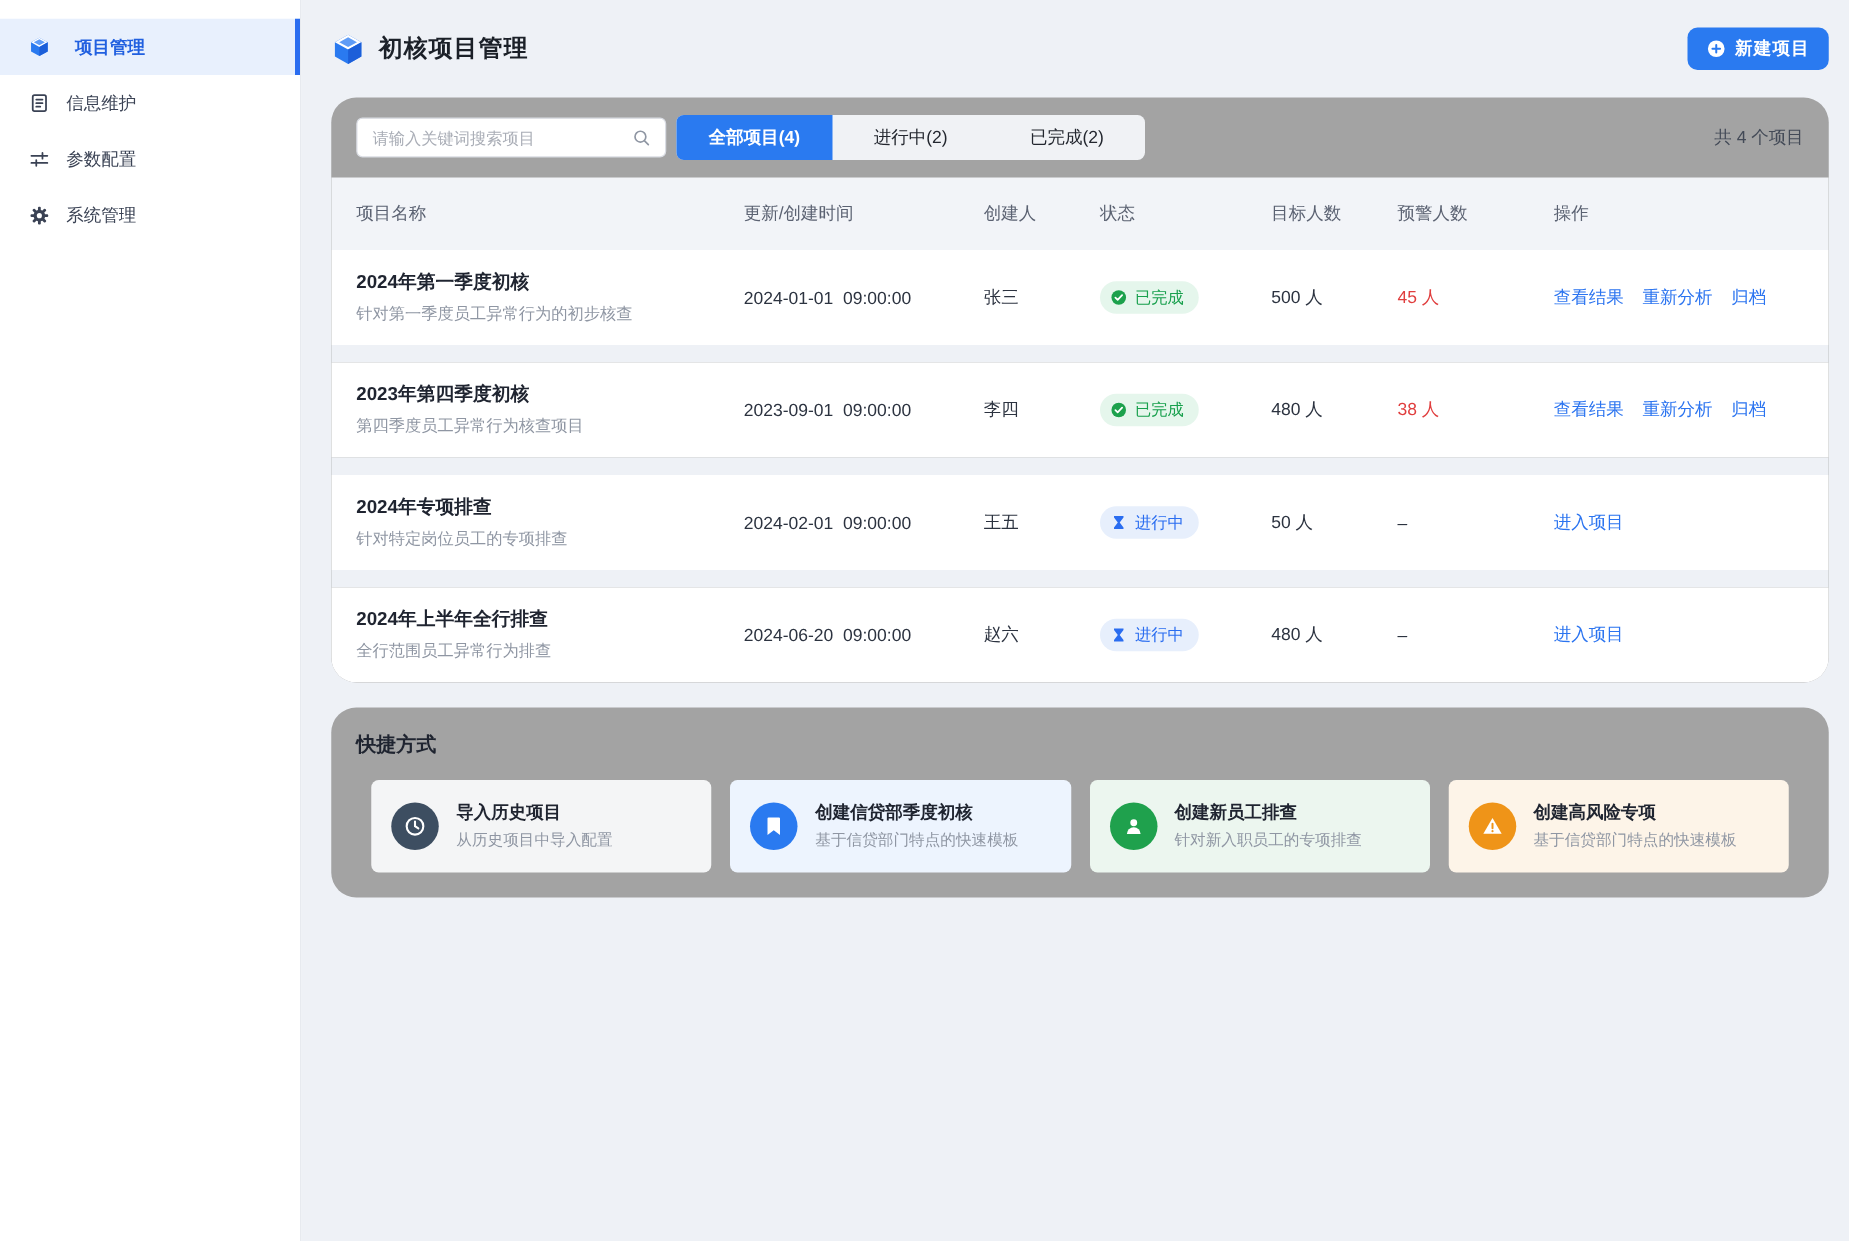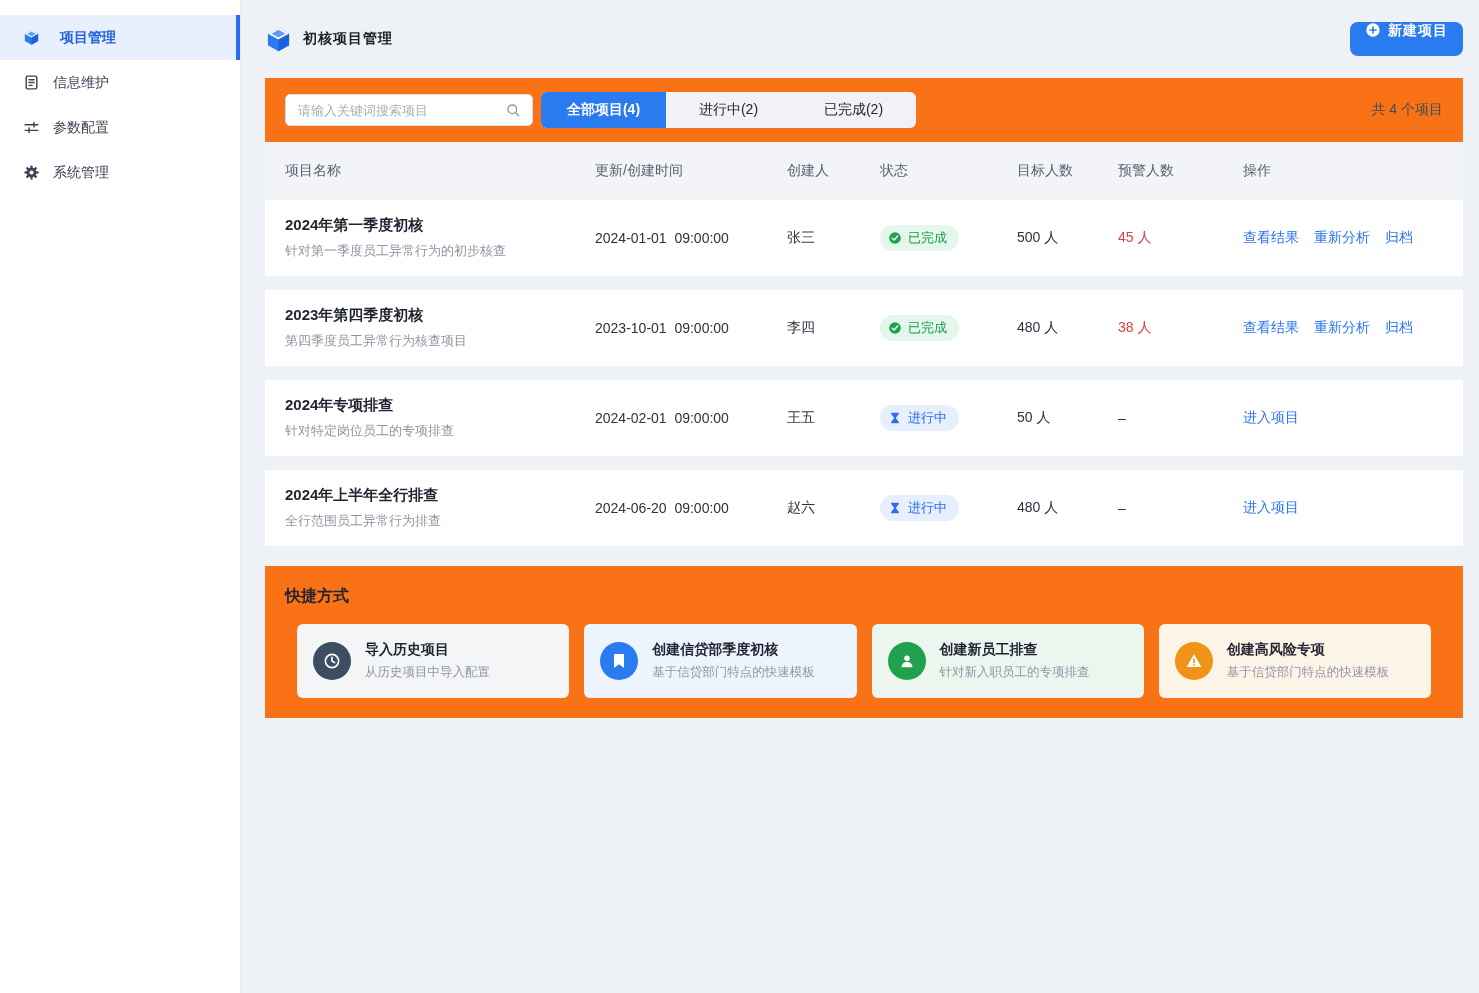--- a/index.html
+++ b/index.html
@@ -24,29 +24,29 @@
   .side-item.active { background:#e8f0fd; color:#2160e0; font-weight:bold;gap:20px; }
   .side-item.active::after {
     content:""; position:absolute; right:0; top:0; width:4px; height:100%; background:#2a6df0;
   }
 
   
   .main { flex:1; padding:22px 16px 0 24px; }
   .page-header { display:flex; align-items:center; justify-content:space-between; margin-bottom:22px; }
   .title-wrap { display:flex; align-items:center; gap:11px; }
   .title-wrap .icon { width:27px; height:27px; }
-  h1 { font-size:14px; font-weight:bold; color:#1b2028; letter-spacing:1px;text-align:center; }
+  h1 { font-size:19px; font-weight:bold; color:#1b2028; letter-spacing:1px;text-align:center; }
   .btn-primary {
-    display:flex; gap:7px; height:34px; padding:0 15px;
+    display:flex; align-items:center; gap:7px; height:34px; padding:0 15px;
     background:#2a7af0; color:#fff; border:none; border-radius:8px;
     font-size:14px; font-weight:bold; cursor:pointer; font-family:inherit; letter-spacing:1px;margin-left:33px;
   }
   .btn-primary .icon { width:16px; height:16px; }
 
-  .panel { background:#f97316; border-radius:0; overflow:hidden; }
+  .panel { background:#a3a3a3; border-radius:20px; overflow:hidden; }
   .panel.projects { margin-bottom:20px; }
 
   
   .toolbar { display:flex; align-items:center; padding:14px 20px; gap:8px; }
   .search-box {
     position:relative; width:248px; height:32px; border:1px solid #dadde4; border-radius:5px;
     display:flex; align-items:center; background:#fff;
   }
   .search-box input {
     border:none; outline:none; flex:1; height:100%; padding:0 8px 0 12px;
@@ -234,21 +234,21 @@
             <span class="link">重新分析</span>
             <span class="link">归档</span>
           </div>
         </div>
         <div class="row-gap"></div>
         <div class="t-row grid-cols">
           <div>
        <div class="p-name">2023年第四季度初核</div>
        <div class="p-desc">第四季度员工异常行为核查项目</div>
      </div>
-     <div class="cell" style="white-space:pre">2023-10-01  09:00:00</div>
+     <div class="cell" style="white-space:pre">2023-09-01  09:00:00</div>
      <div class="cell">李四</div>
      <div>
        <span class="badge done">
               <span class="icon">
                 <svg viewBox="0 0 24 24" width="100%" height="100%">
                   <circle cx="12" cy="12" r="10" fill="#1ca14c"></circle>
                   <path d="M7.4 12.3l3.1 3 6.1-6.6" stroke="#fff" stroke-width="2.4" fill="none" stroke-linecap="round" stroke-linejoin="round"></path>
                 </svg>
               </span>
               <span>已完成</span>

